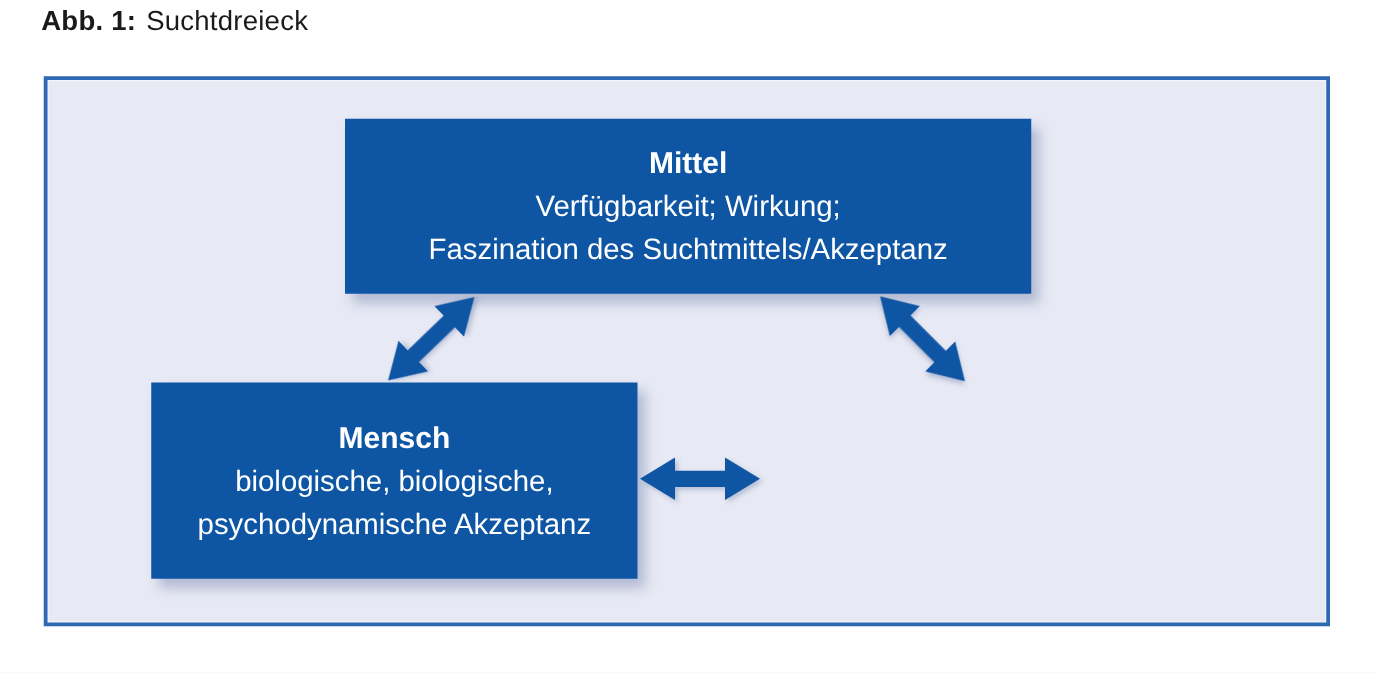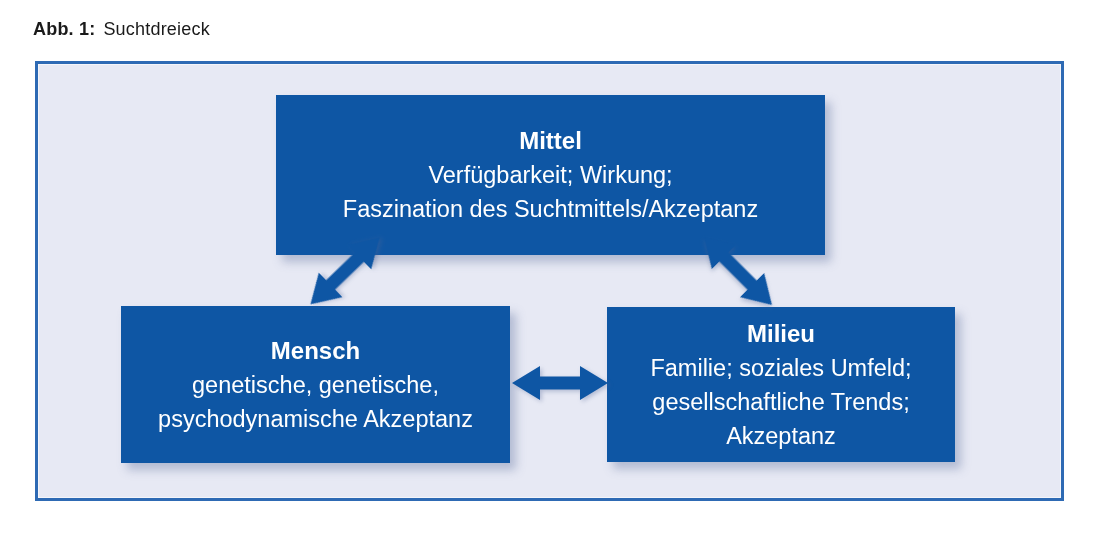--- a/index.html
+++ b/index.html
@@ -12,22 +12,22 @@
     overflow: hidden;
   }
   .page {
     position: relative;
     width: 1100px;
     height: 538px;
   }
   .fig-caption {
     position: absolute;
     left: 33px;
-    top: 19px;
-    font-size: 18px;
+    top: 4px;
+    font-size: 22px;
     color: var(--caption-text, #1a1a1a);
     letter-spacing: 0.2px;
   }
   .fig-caption .fig-label {
     font-weight: bold;
     margin-right: 8px;
   }
   .frame {
     position: absolute;
     left: 35px;
@@ -50,21 +50,21 @@
     align-items: center;
     text-align: center;
     line-height: 34px;
     font-size: 23.5px;
     box-shadow: 6px 7px 9px rgba(80, 100, 150, 0.35);
   }
   .node-title {
     font-weight: bold;
     font-size: 24px;
   }
-  .node-mittel { left: 238px; top: 31px;  width: 549px; height: 160px; }
+  .node-mittel { left: 238px; top: 31px;  width: 549px; height: 140px; }
   .node-mensch { left: 83px;  top: 242px; width: 389px; height: 157px; text-align: right; }
   .node-milieu { left: 569px; top: 243px; width: 348px; height: 155px; }
   .arrow {
     position: absolute;
     color: var(--box-blue, #0e56a4);
     filter: drop-shadow(2px 2px 2px rgba(80,100,150,0.35));
   }
   .arrow-mittel-mensch { left: 259px; top: 190px; transform: rotate(-44deg); }
   .arrow-mittel-milieu { left: 652px; top: 190px; transform: rotate(45deg); }
   .arrow-mensch-milieu { left: 474px; top: 302px; }
@@ -81,30 +81,24 @@
   <div class="frame">
 
     <div class="node node-mittel">
       <div class="node-title">Mittel</div>
       <div class="node-line">Verfügbarkeit; Wirkung;</div>
       <div class="node-line">Faszination des Suchtmittels/Akzeptanz</div>
     </div>
 
     <div class="node node-mensch">
       <div class="node-title">Mensch</div>
-      <div class="node-line">genetische, genetische,</div>
+      <div class="node-line">biologische, biologische,</div>
       <div class="node-line">psychodynamische Akzeptanz</div>
     </div>
 
-    <div class="node node-milieu">
-      <div class="node-title">Milieu</div>
-      <div class="node-line">Familie; soziales Umfeld;</div>
-      <div class="node-line">gesellschaftliche Trends;</div>
-      <div class="node-line">Akzeptanz</div>
-    </div>
 
     <svg class="arrow arrow-mittel-mensch" width="96" height="34" viewBox="0 0 96 34" xmlns="http://www.w3.org/2000/svg">
       <polygon fill="currentColor" points="0,17 28,0 28,10.5 68,10.5 68,0 96,17 68,34 68,23.5 28,23.5 28,34"></polygon>
     </svg>
 
     <svg class="arrow arrow-mittel-milieu" width="96" height="34" viewBox="0 0 96 34" xmlns="http://www.w3.org/2000/svg">
       <polygon fill="currentColor" points="0,17 28,0 28,10.5 68,10.5 68,0 96,17 68,34 68,23.5 28,23.5 28,34"></polygon>
     </svg>
 
     <svg class="arrow arrow-mensch-milieu" width="96" height="34" viewBox="0 0 96 34" xmlns="http://www.w3.org/2000/svg">

